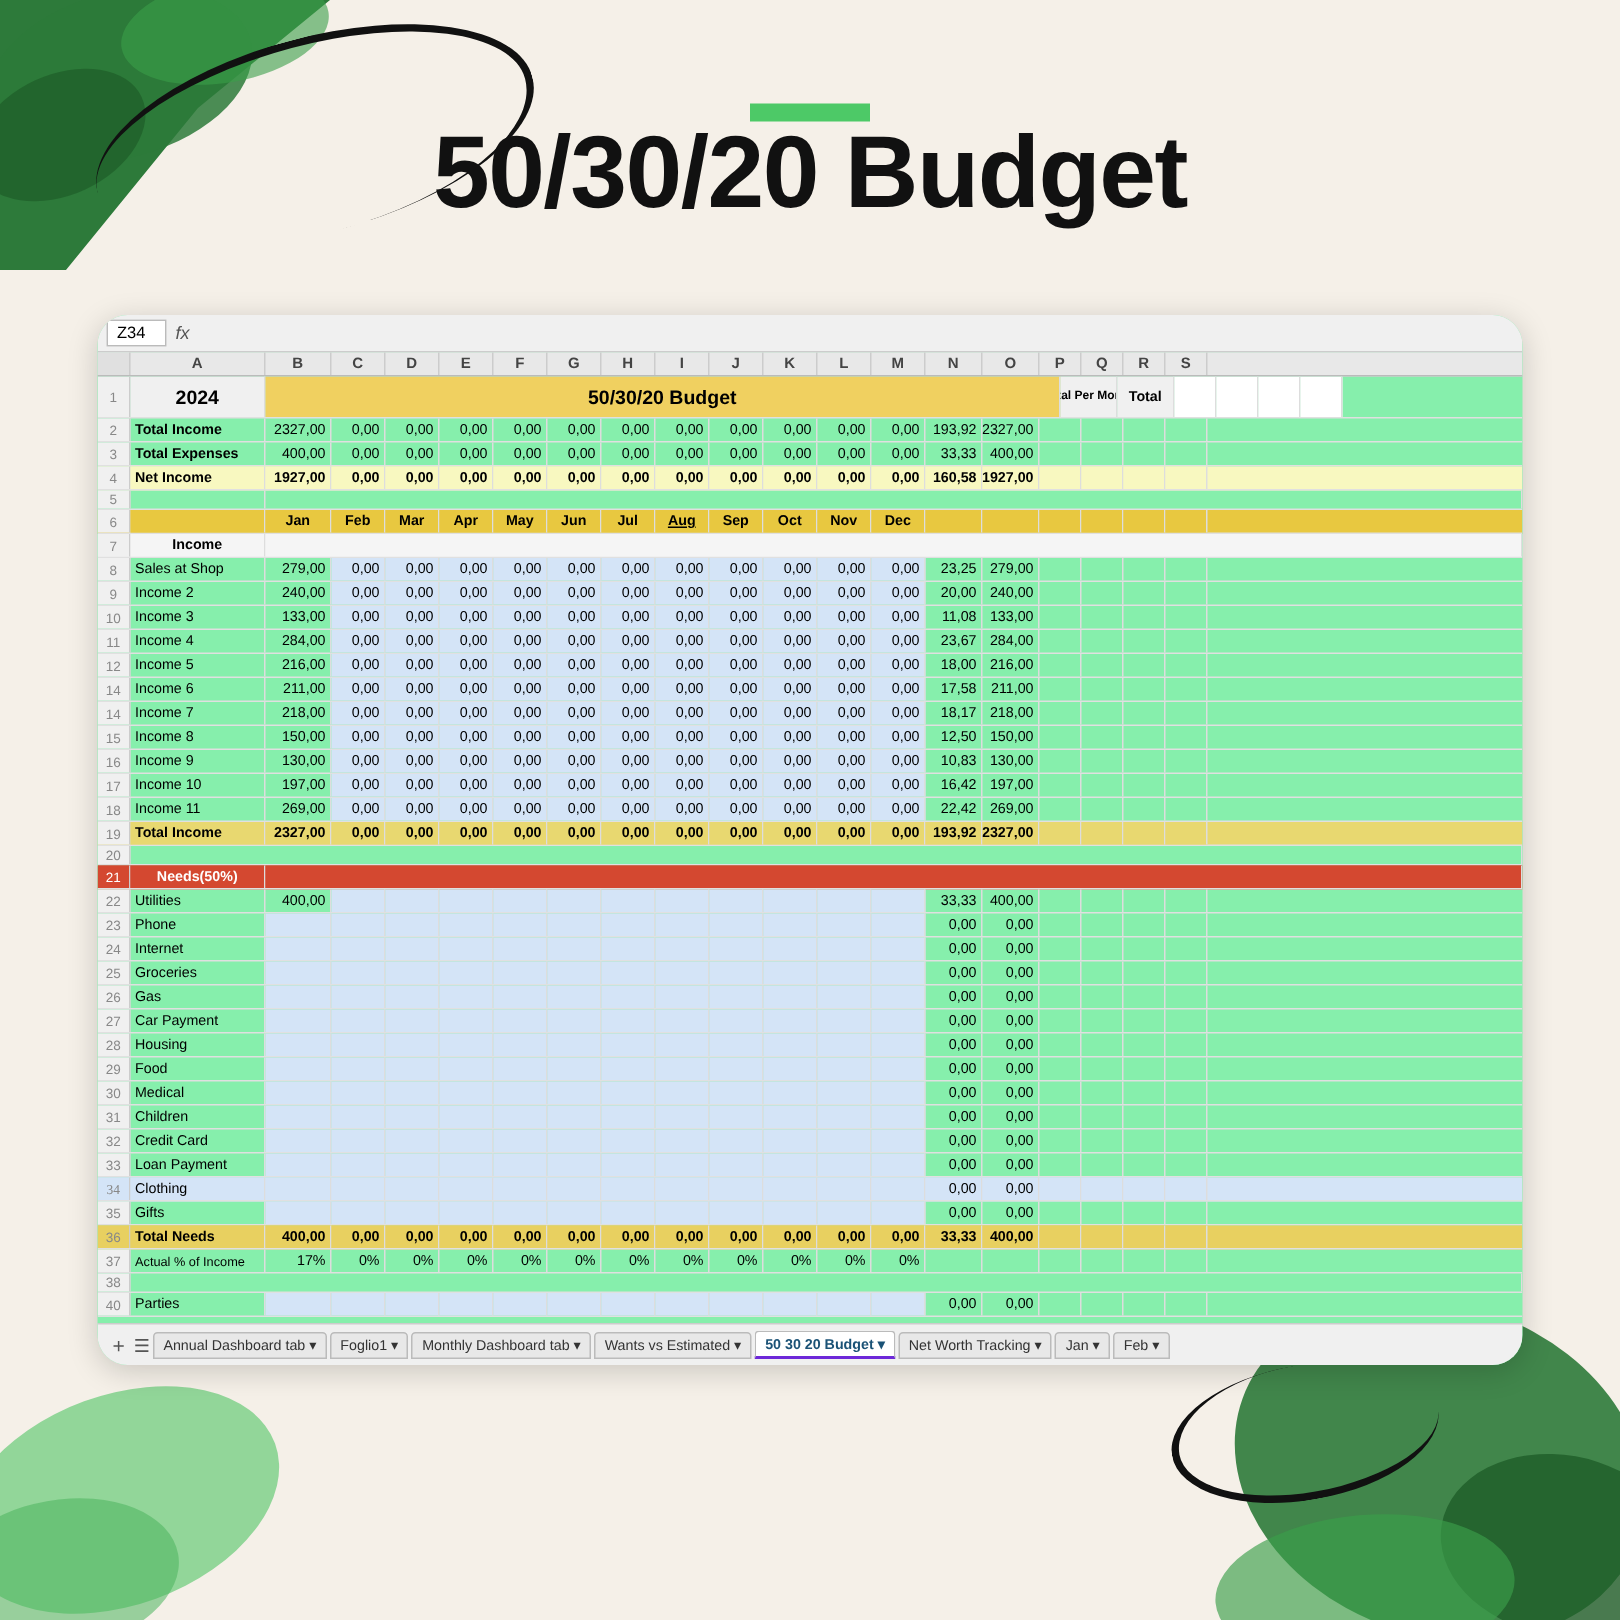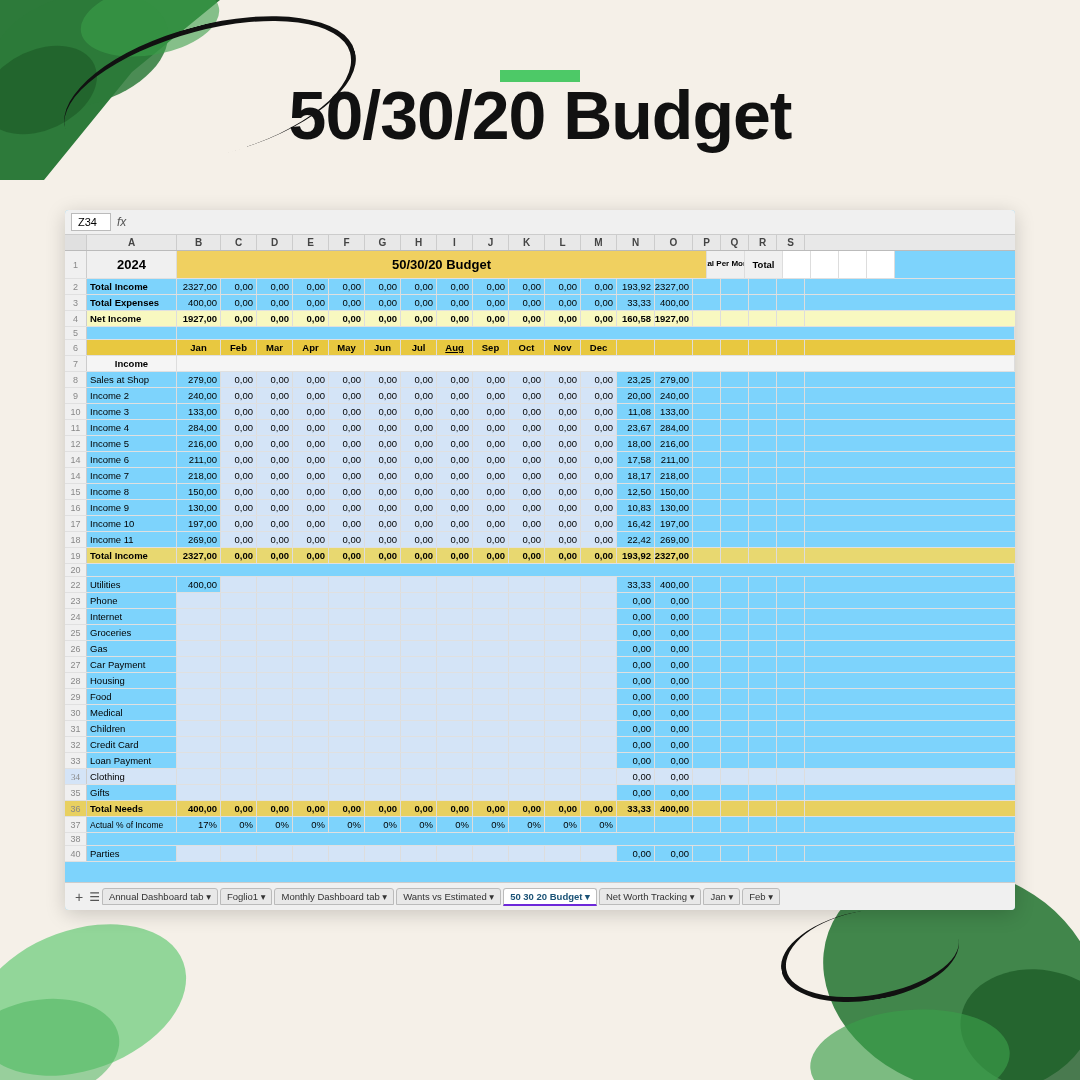--- a/index.html
+++ b/index.html
@@ -44,22 +44,22 @@
       letter-spacing: -1px;
     }
 
     
     .spreadsheet-wrapper {
       position: absolute;
       top: 210px;
       left: 65px;
       right: 65px;
       bottom: 170px;
-      background: #7dd3fc;
-      border-radius: 4px;
+      background: #86efac;
+      border-radius: 20px;
       box-shadow: 0 4px 20px rgba(0,0,0,0.18);
       overflow: hidden;
       z-index: 10;
     }
 
     
     .formula-bar {
       display: flex;
       align-items: center;
       background: #f0f0f0;
@@ -651,20 +651,25 @@
         <div class="cell w-rest" style="background:#e8d870;"></div>
         <div class="cell w-rest" style="background:#e8d870;"></div>
         <div class="cell w-rest" style="background:#e8d870;"></div>
     </div>
 
     <div class="sheet-row" style="min-height:8px;">
       <div class="row-num">20</div>
       <div class="cell" style="flex:1;"></div>
     </div>
 
+    <div class="sheet-row" style="background:#d44830;">
+      <div class="row-num" style="background:#d44830;color:white;">21</div>
+      <div class="cell w-a center bold" style="background:#d44830;color:white;">Needs(50%)</div>
+      <div class="cell" style="flex:1;background:#d44830;"></div>
+    </div>
 
     <div class="sheet-row">
       <div class="row-num">22</div>
       <div class="cell w-a">Utilities</div>
       <div class="cell w-b num">400,00</div>
       <div class="cell w-c bg-blue-light"></div>
         <div class="cell w-d bg-blue-light"></div>
         <div class="cell w-e bg-blue-light"></div>
         <div class="cell w-f bg-blue-light"></div>
         <div class="cell w-g bg-blue-light"></div>

